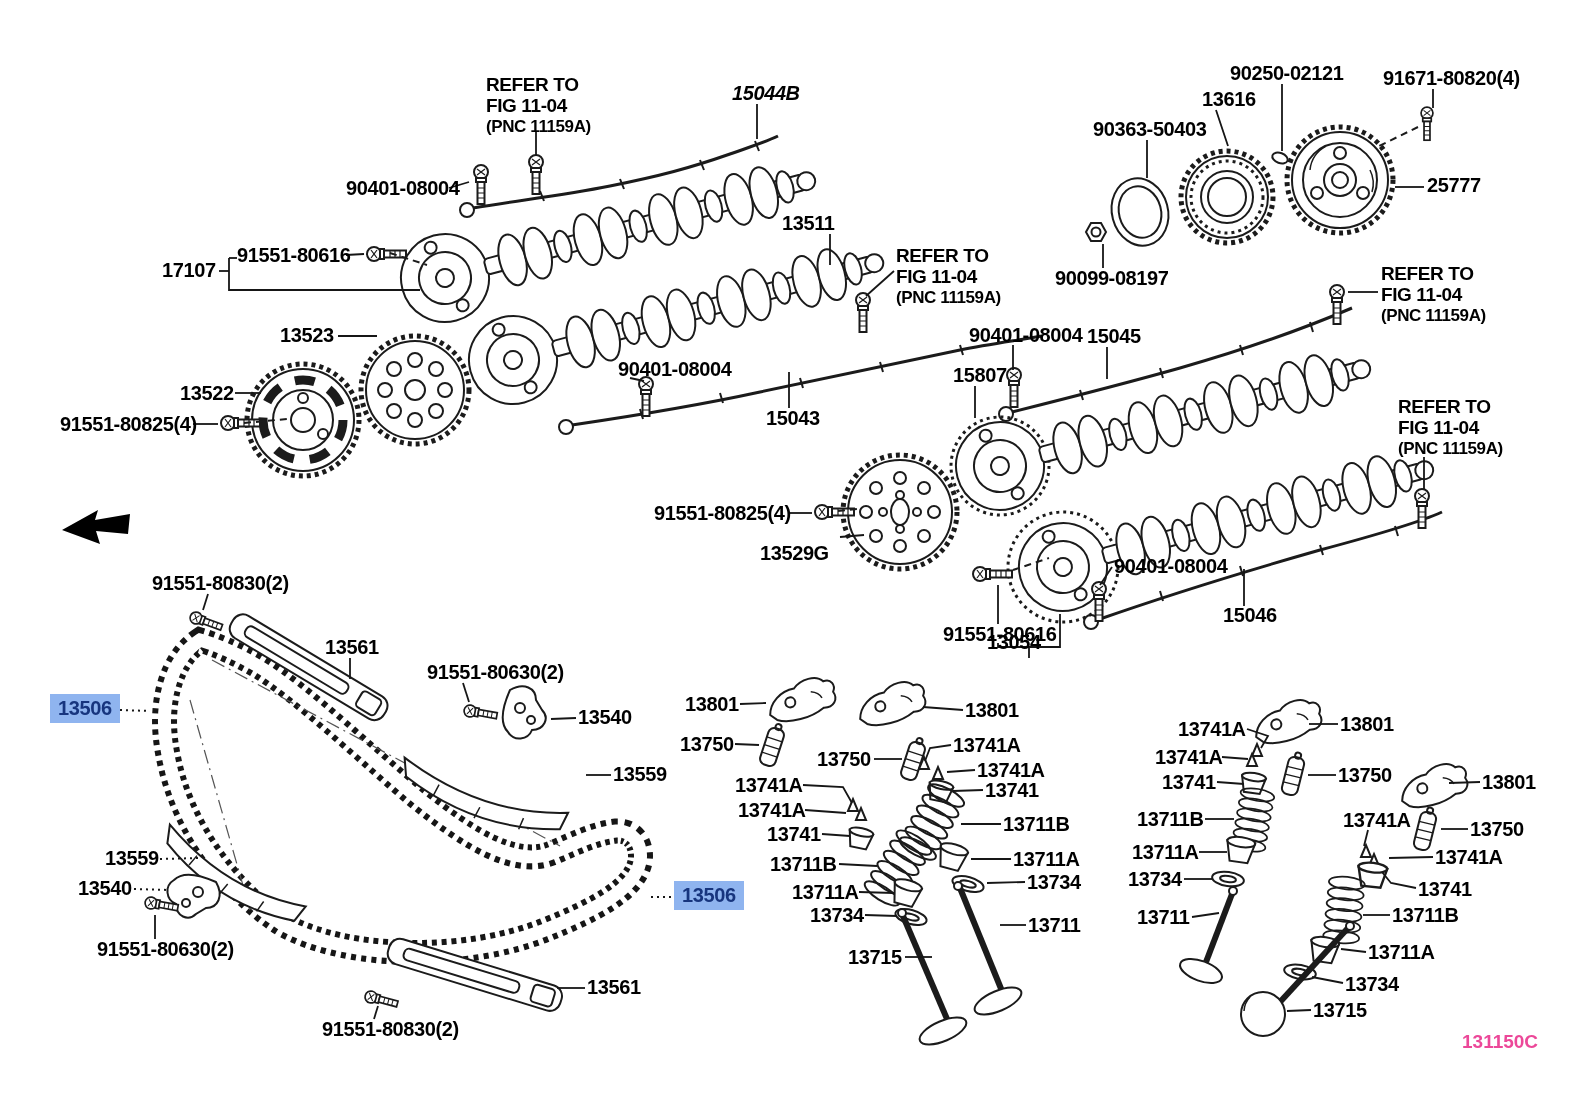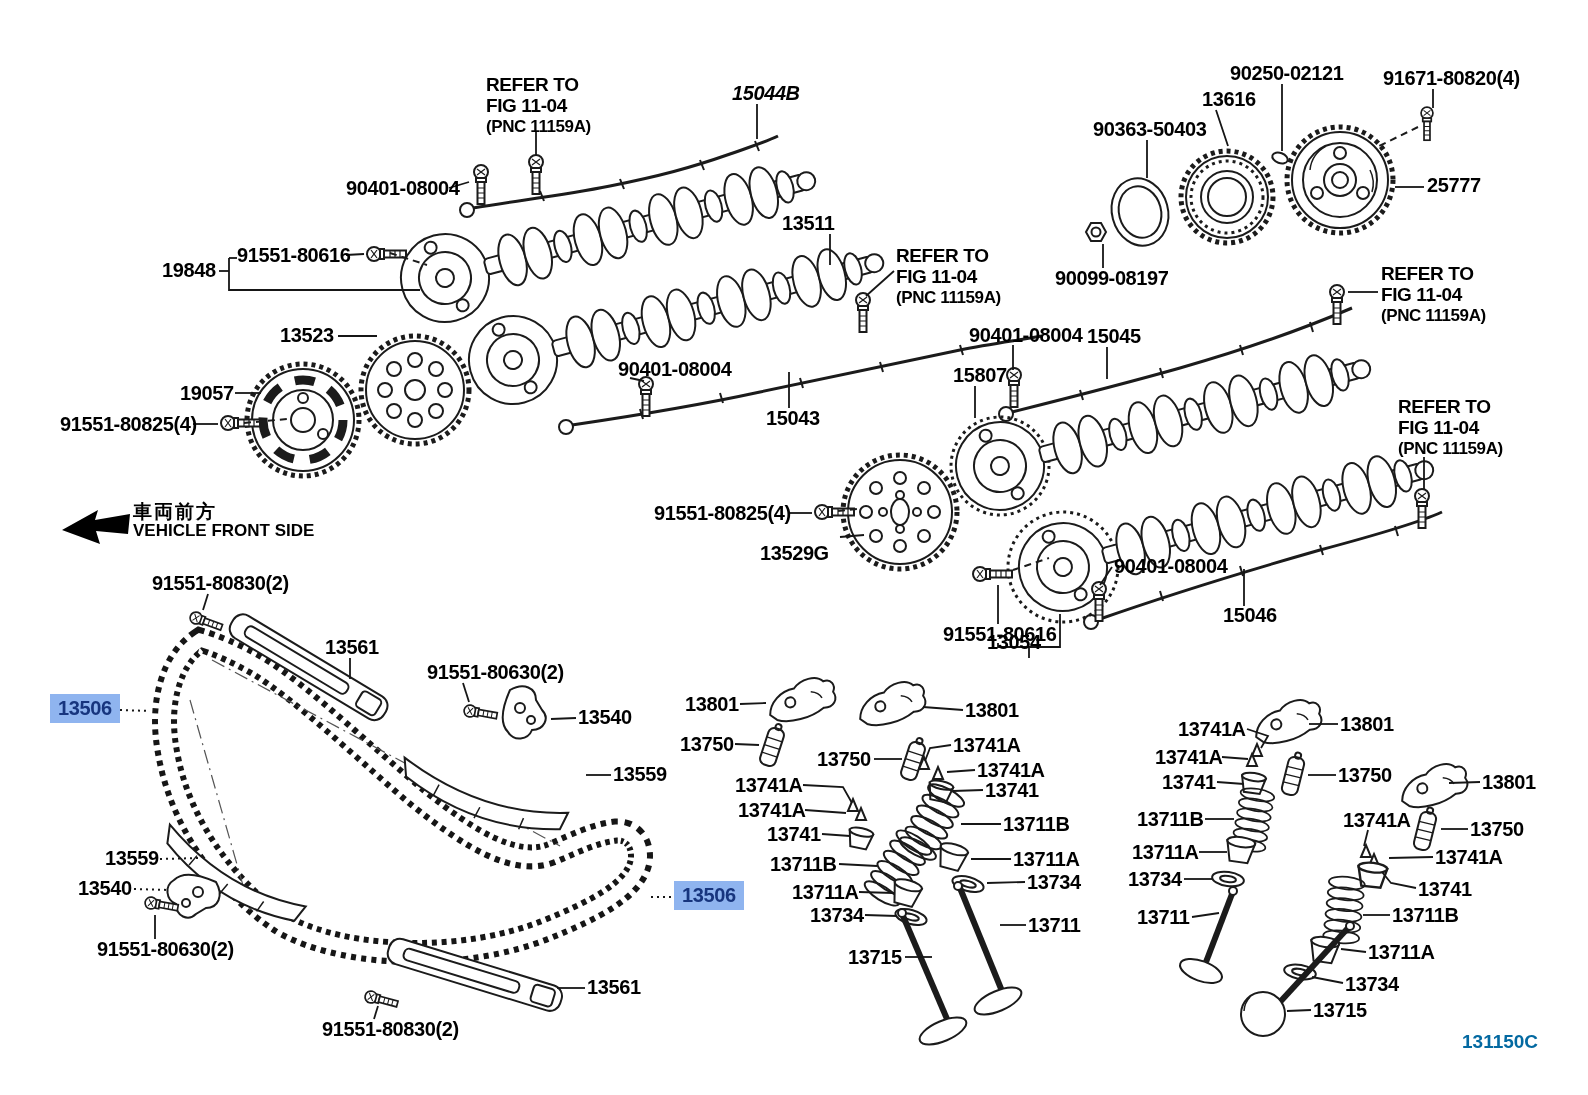--- a/index.html
+++ b/index.html
@@ -10,21 +10,21 @@
   #labels{position:absolute;left:0;top:0;width:100%;height:100%;}
   .part-label{position:absolute;font:700 20px/20px "Liberation Sans",sans-serif;
               letter-spacing:-0.4px;color:#000;white-space:nowrap;cursor:pointer;}
   .part-label.hl{background:#8fb4ef;color:#17357e;padding:4px 8px 5px;margin:-5px 0 0 -8px;}
   .refer-note{position:absolute;font:700 19px/21px "Liberation Sans",sans-serif;
               letter-spacing:-0.4px;color:#000;white-space:nowrap;}
   .refer-note .pnc{font-size:17px;}
   .front-note{position:absolute;left:133px;top:500px;color:#000;white-space:nowrap;}
   .front-note .jp{font:700 19px/22px "DejaVu Sans",sans-serif;letter-spacing:2px;}
   .front-note .en{font:700 17px/18px "Liberation Sans",sans-serif;}
-  .fig-code{position:absolute;left:1462px;top:1032px;font:700 19px/20px "Liberation Sans",sans-serif;color:#0369a1;}
+  .fig-code{position:absolute;left:1462px;top:1032px;font:700 19px/20px "Liberation Sans",sans-serif;color:#ec4899;}
   
   .ln{fill:none;stroke:#1b1b1b;stroke-width:2;}
   .lnw{fill:#fff;stroke:#1b1b1b;stroke-width:2;}
   .teeth{fill:none;stroke:#1b1b1b;stroke-width:5;stroke-dasharray:4 4;}
   .teeth2{fill:none;stroke:#1b1b1b;stroke-width:3;stroke-dasharray:3 4;}
   .dash{fill:none;stroke:#1b1b1b;stroke-width:2;stroke-dasharray:7 5;}
   .rail{fill:none;stroke:#1b1b1b;stroke-width:3;}
   .chain-o{fill:none;stroke:#161616;stroke-width:25;stroke-dasharray:5 5;}
   .chain-i{fill:none;stroke:#ffffff;stroke-width:13;}
   .cline{fill:none;stroke:#555;stroke-width:1.2;stroke-dasharray:14 5 2 5;}
@@ -513,23 +513,23 @@
         <polyline points="536,132 536,156" class="leader"></polyline>
         <polyline points="894,271 866,296" class="leader"></polyline>
         <polyline points="1378,292 1348,292" class="leader"></polyline>
         <polyline points="1424,457 1424,489" class="leader"></polyline>
       </g>
 </svg>
 
 <div id="labels">
       <div class="part-label" style="left: 346px; top: 178px;">90401-08004</div>
       <div class="part-label" style="left: 237px; top: 245px;">91551-80616</div>
-      <div class="part-label" style="left: 162px; top: 260px;">19848</div>
+      <div class="part-label" style="left: 162px; top: 260px;">17107</div>
       <div class="part-label" style="left: 280px; top: 325px;">13523</div>
-      <div class="part-label" style="left: 180px; top: 383px;">19057</div>
+      <div class="part-label" style="left: 180px; top: 383px;">13522</div>
       <div class="part-label" style="left: 60px; top: 414px;">91551-80825(4)</div>
       <div class="part-label" style="left: 732px; top: 83px; font-style: italic;">15044B</div>
       <div class="part-label" style="left: 782px; top: 213px;">13511</div>
       <div class="part-label" style="left: 1230px; top: 63px;">90250-02121</div>
       <div class="part-label" style="left: 1202px; top: 89px;">13616</div>
       <div class="part-label" style="left: 1383px; top: 68px;">91671-80820(4)</div>
       <div class="part-label" style="left: 1093px; top: 119px;">90363-50403</div>
       <div class="part-label" style="left: 1427px; top: 175px;">25777</div>
       <div class="part-label" style="left: 1055px; top: 268px;">90099-08197</div>
       <div class="part-label" style="left: 969px; top: 325px;">90401-08004</div>
@@ -606,20 +606,16 @@
         <div>FIG 11-04</div>
         <div class="pnc">(PNC 11159A)</div>
       </div>
       <div class="refer-note" style="left: 1398px; top: 396px;">
         <div>REFER TO</div>
         <div>FIG 11-04</div>
         <div class="pnc">(PNC 11159A)</div>
       </div>
     </div>
 
-<div class="front-note">
-  <div class="jp">車両前方</div>
-  <div class="en">VEHICLE FRONT SIDE</div>
+
+<div class="fig-code">131150C</div>
+
 </div>
 
-<div class="fig-code">131150C</div>
-
-</div>
-
 </body></html>

